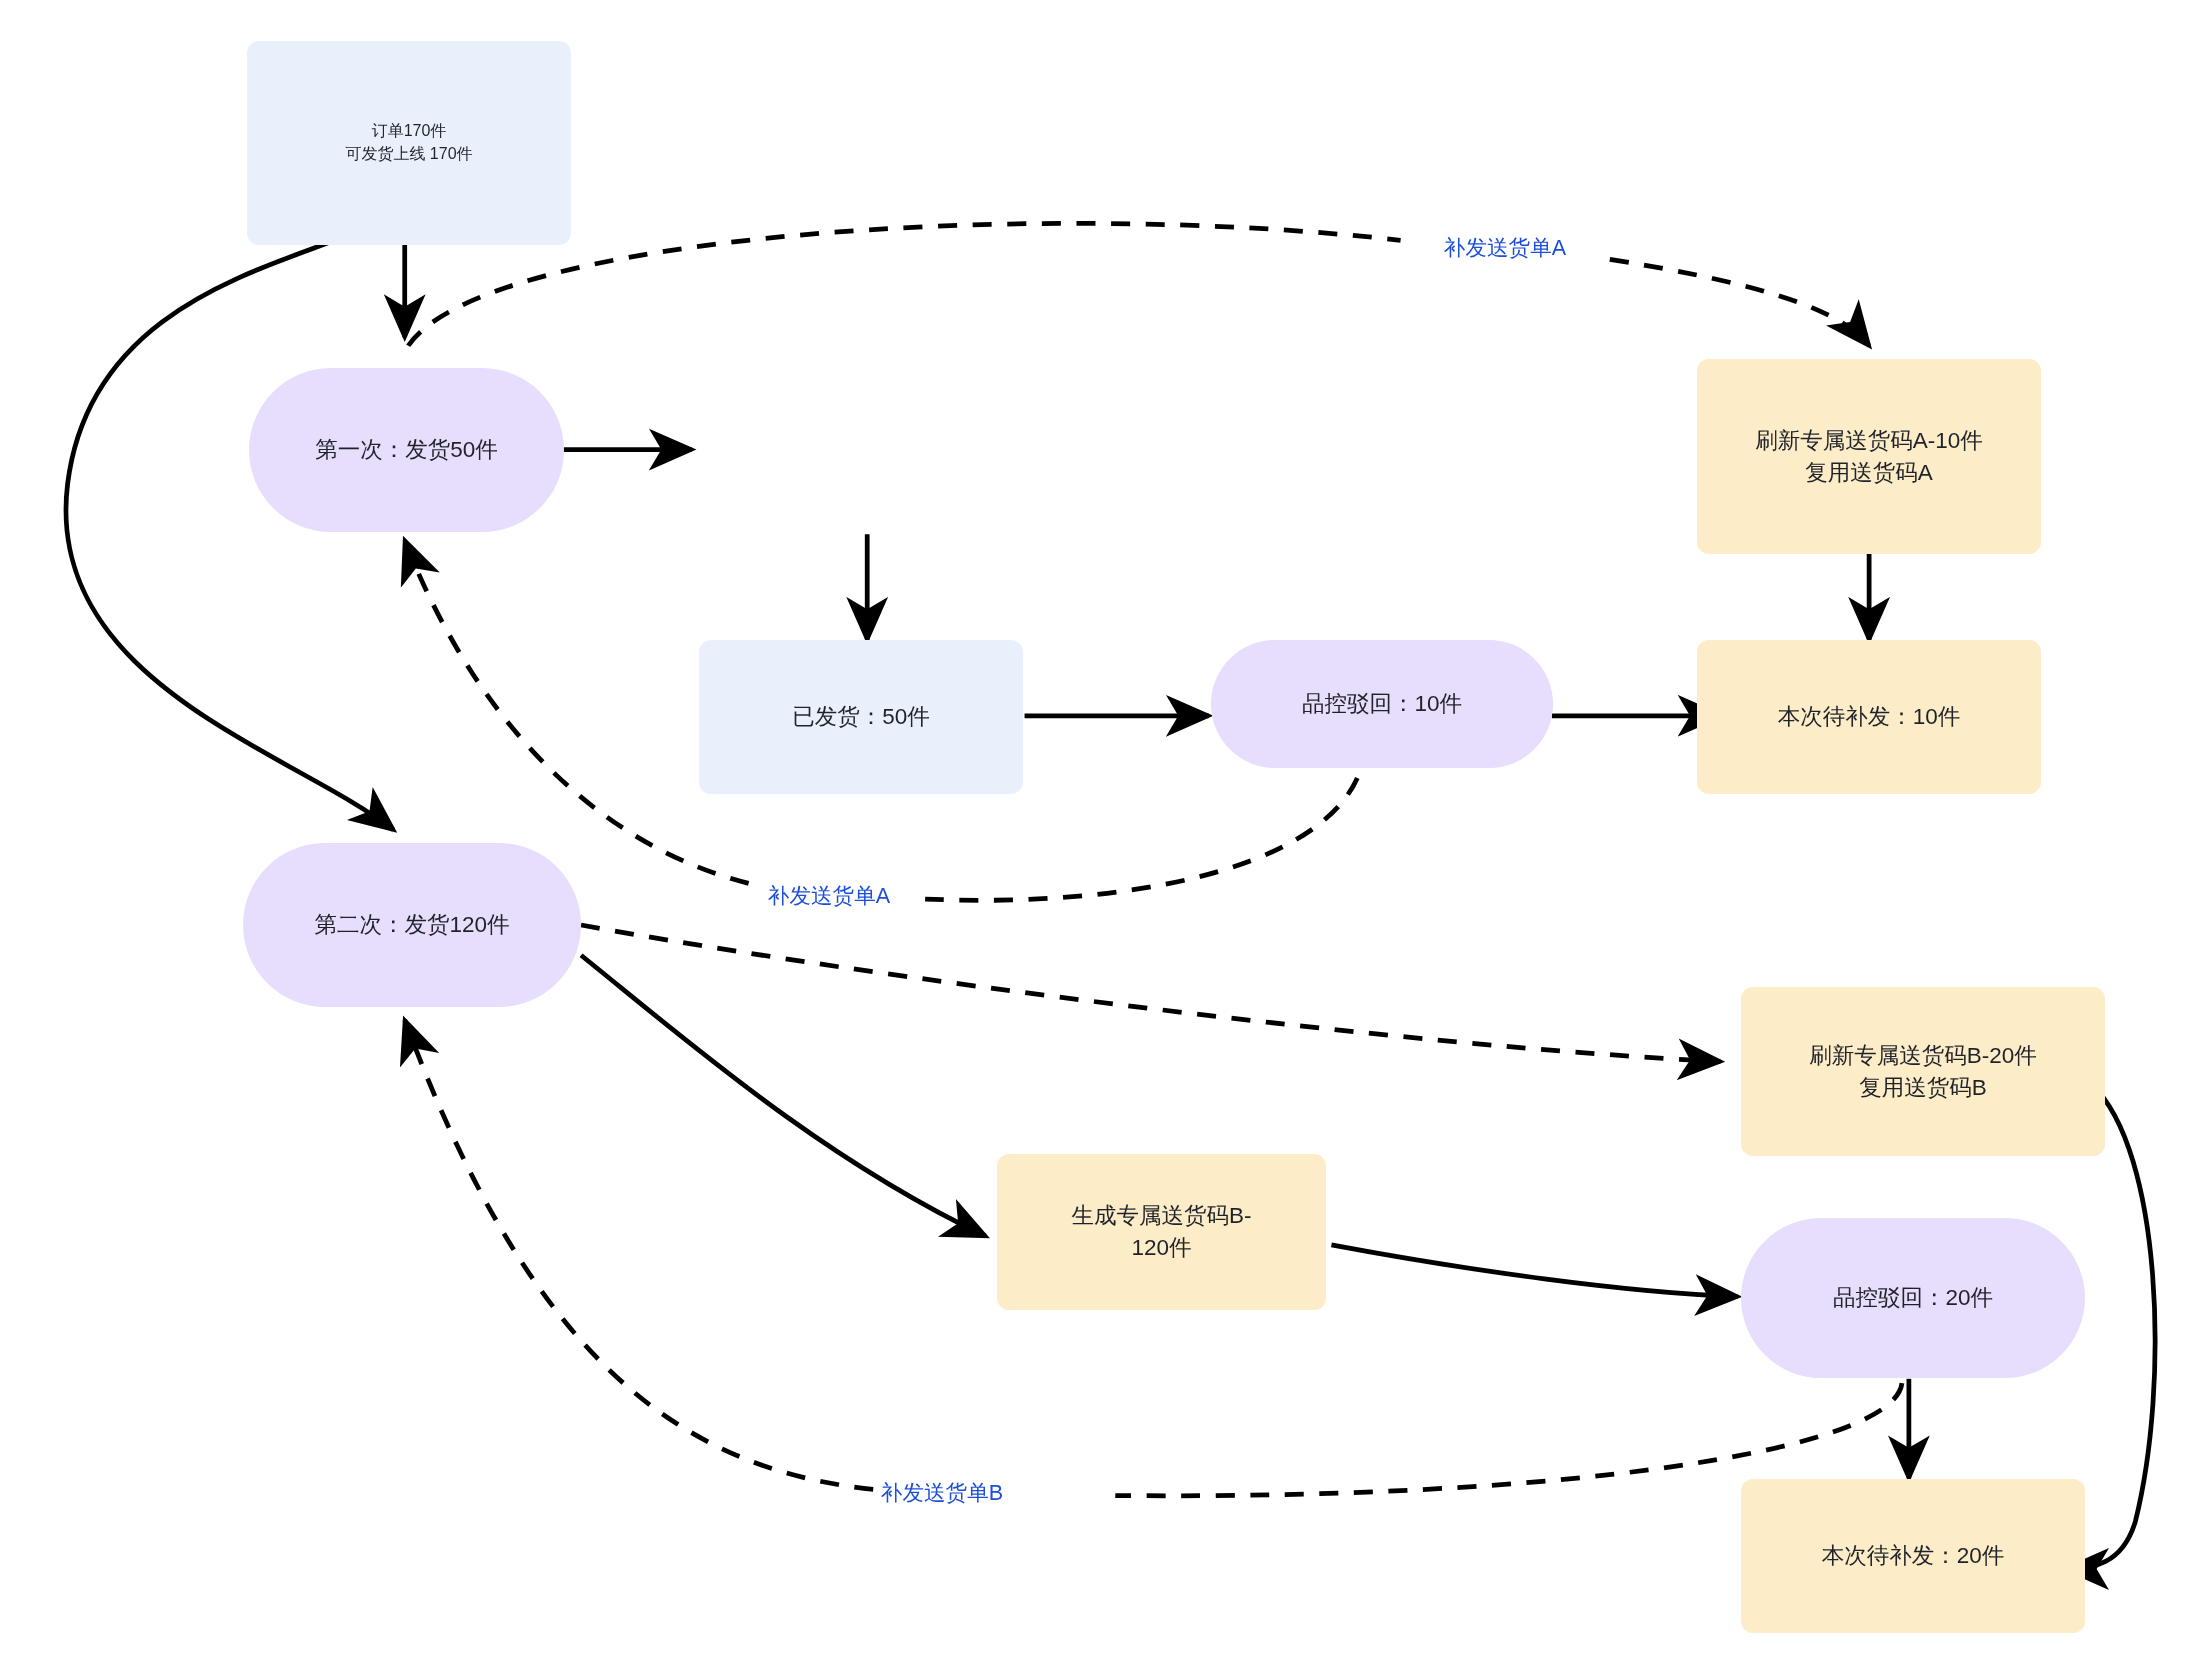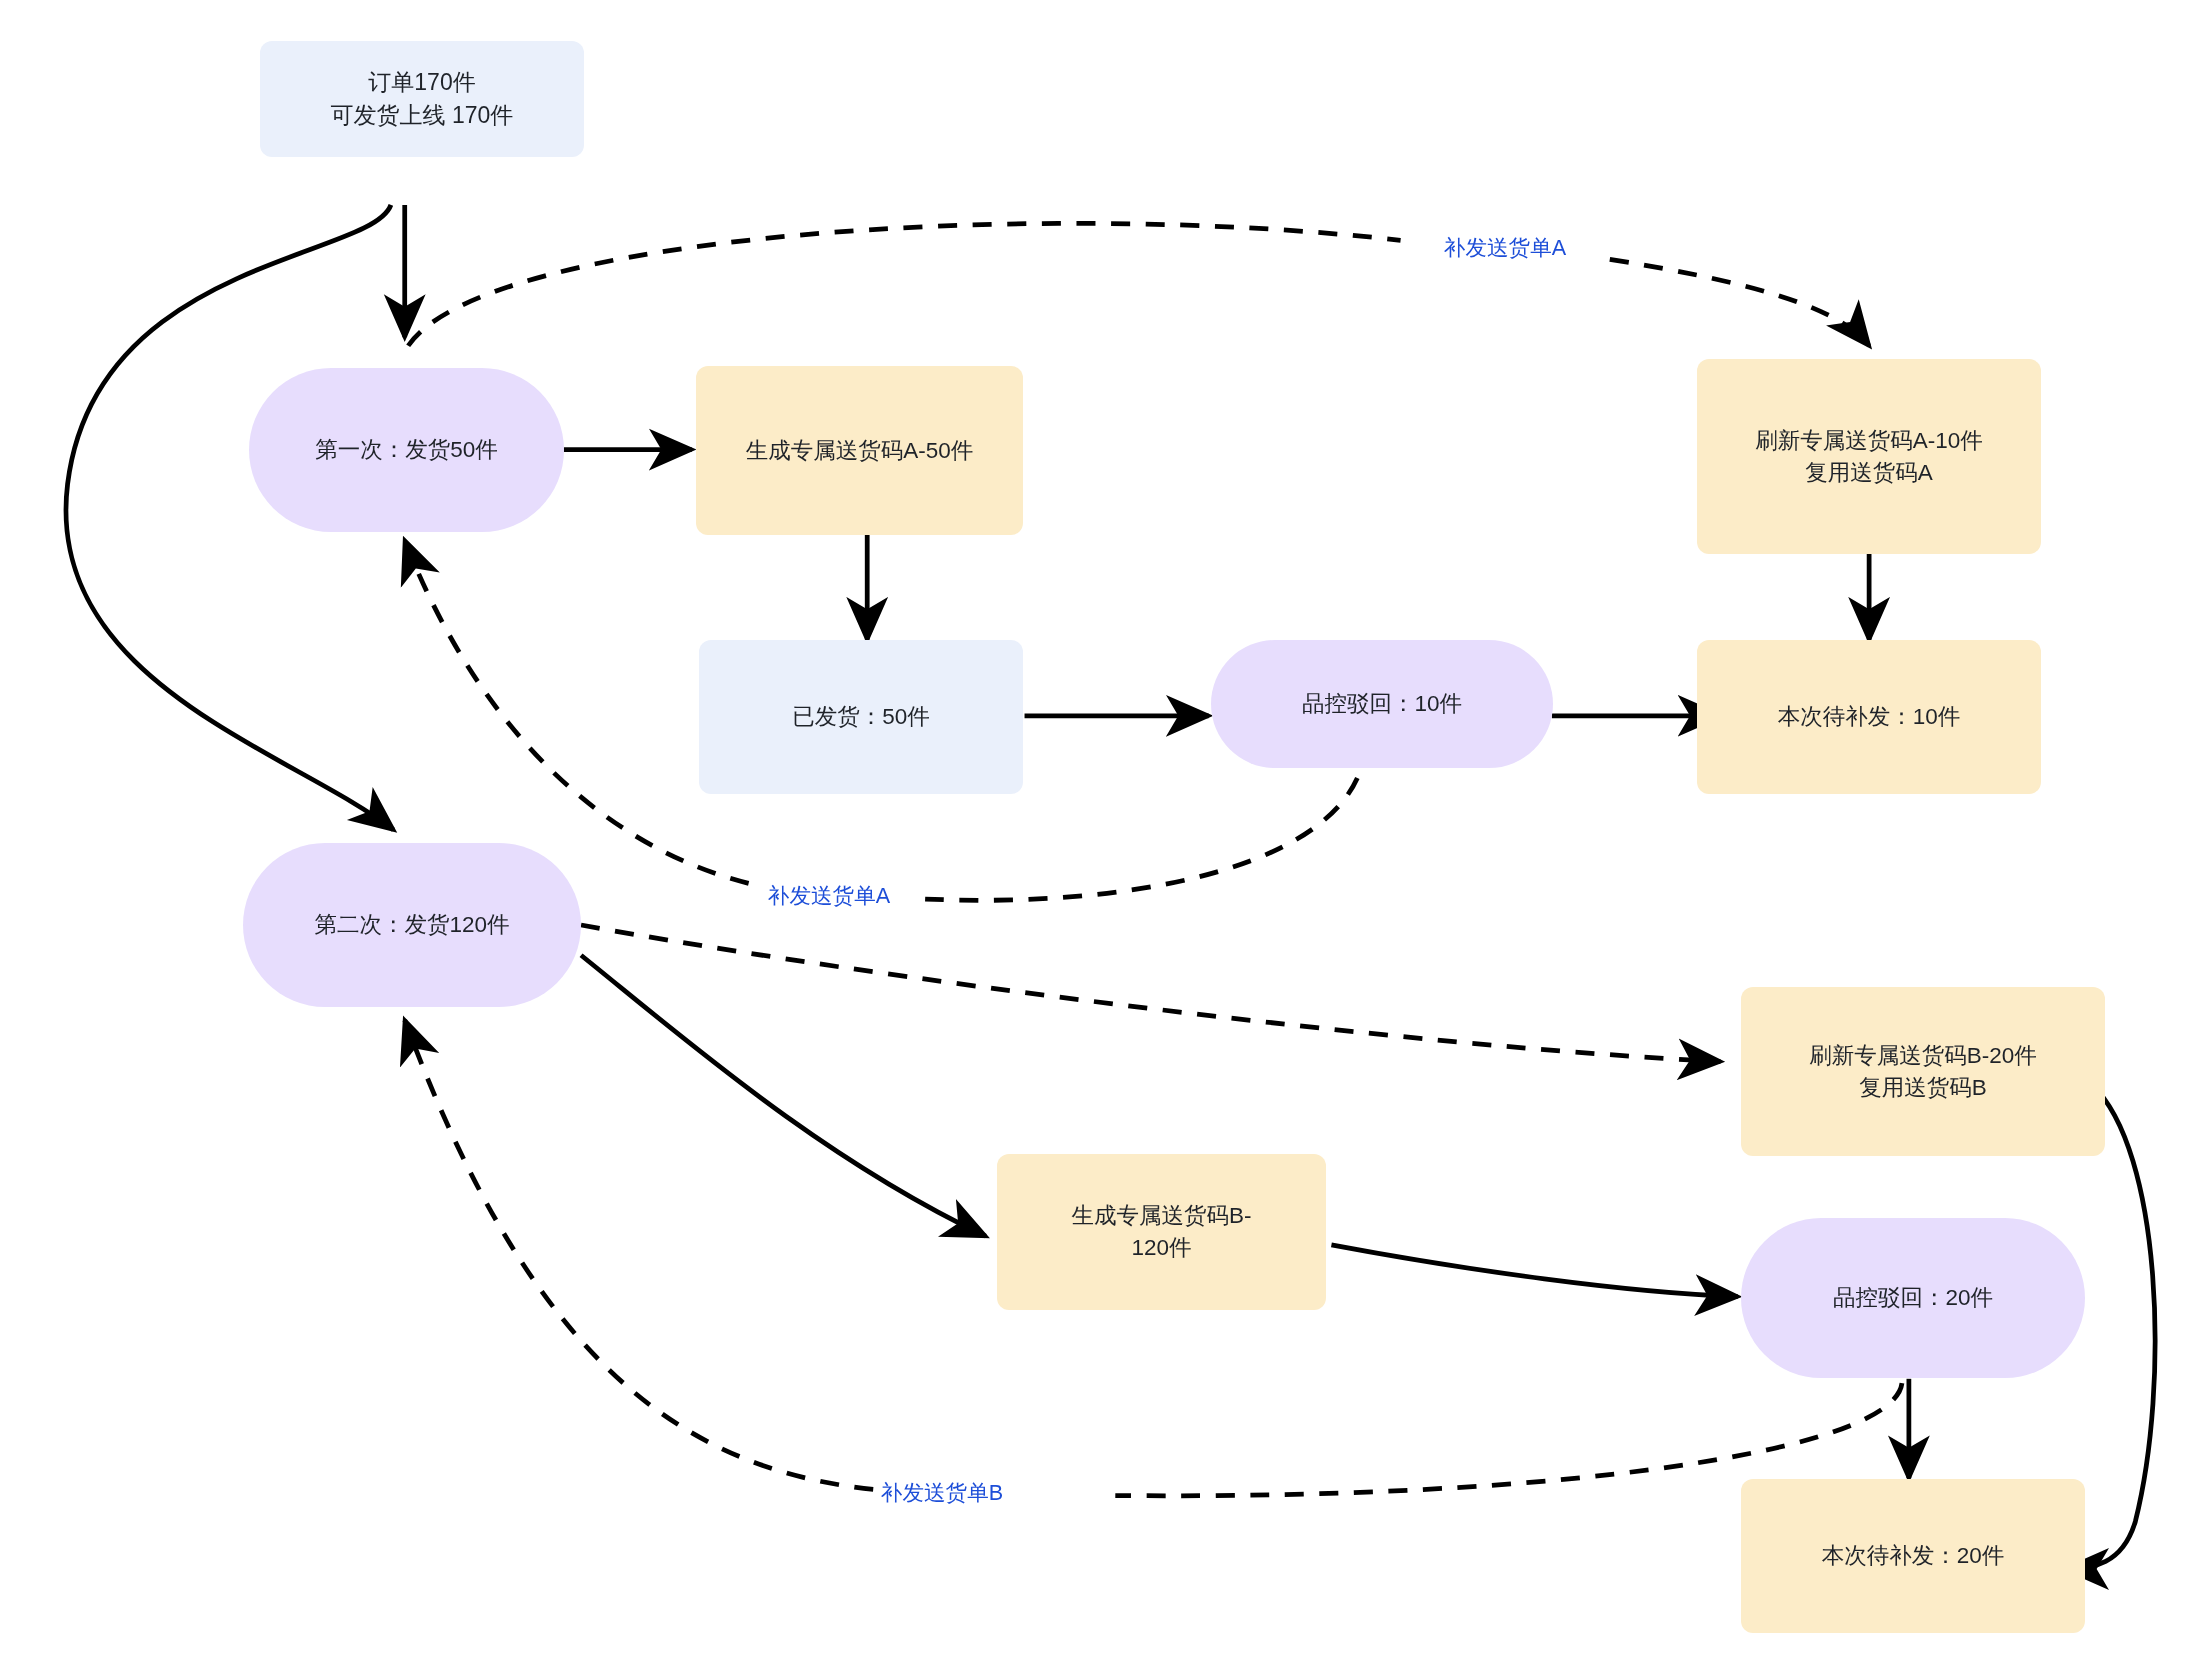--- a/index.html
+++ b/index.html
@@ -59,32 +59,29 @@
       <path d="M472,400 C560,270 1200,230 1620,278 M1862,300 C2050,330 2130,360 2162,400"></path>
 
       <path d="M1570,900 C1520,1010 1290,1050 1070,1040 M905,1030 C720,1000 560,860 468,625"></path>
 
       <path d="M672,1070 C1000,1130 1620,1210 1990,1228"></path>
 
       <path d="M2200,1600 C2190,1680 1800,1735 1290,1730 M1010,1723 C800,1700 620,1590 468,1180"></path>
     </g>
   </svg>
 
-  <div class="node rect c-blue" style="left:260px;top:41px;width:324px;height:116px;font-size:23px;">
+  <div class="node rect c-blue" style="left:247px;top:41px;width:324px;height:204px;font-size:16px;">
     <span class="lbl">订单170件
 可发货上线 170件</span>
   </div>
 
   <div class="node stadium c-purple" style="left:249px;top:368px;width:315px;height:164px;font-size:22.5px;">
     <span class="lbl">第一次：发货50件</span>
   </div>
 
-  <div class="node rect c-yellow" style="left:696px;top:366px;width:327px;height:169px;font-size:22.5px;">
-    <span class="lbl">生成专属送货码A-50件</span>
-  </div>
 
   <div class="node rect c-yellow" style="left:1697px;top:359px;width:344px;height:195px;font-size:22.5px;">
     <span class="lbl">刷新专属送货码A-10件
 复用送货码A</span>
   </div>
 
   <div class="node rect c-blue" style="left:699px;top:640px;width:324px;height:154px;font-size:22.5px;">
     <span class="lbl">已发货：50件</span>
   </div>
 

